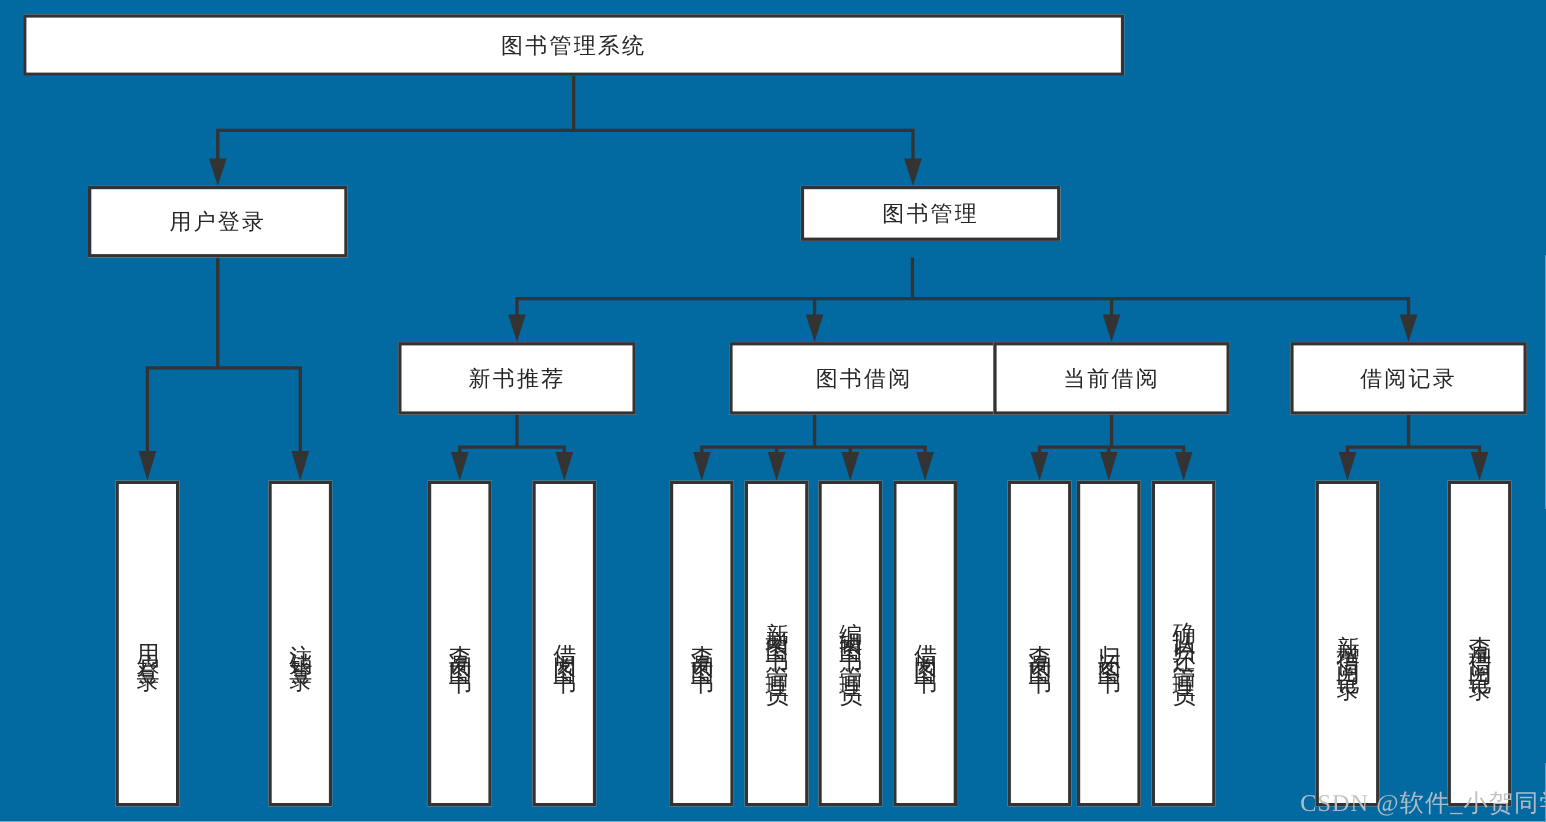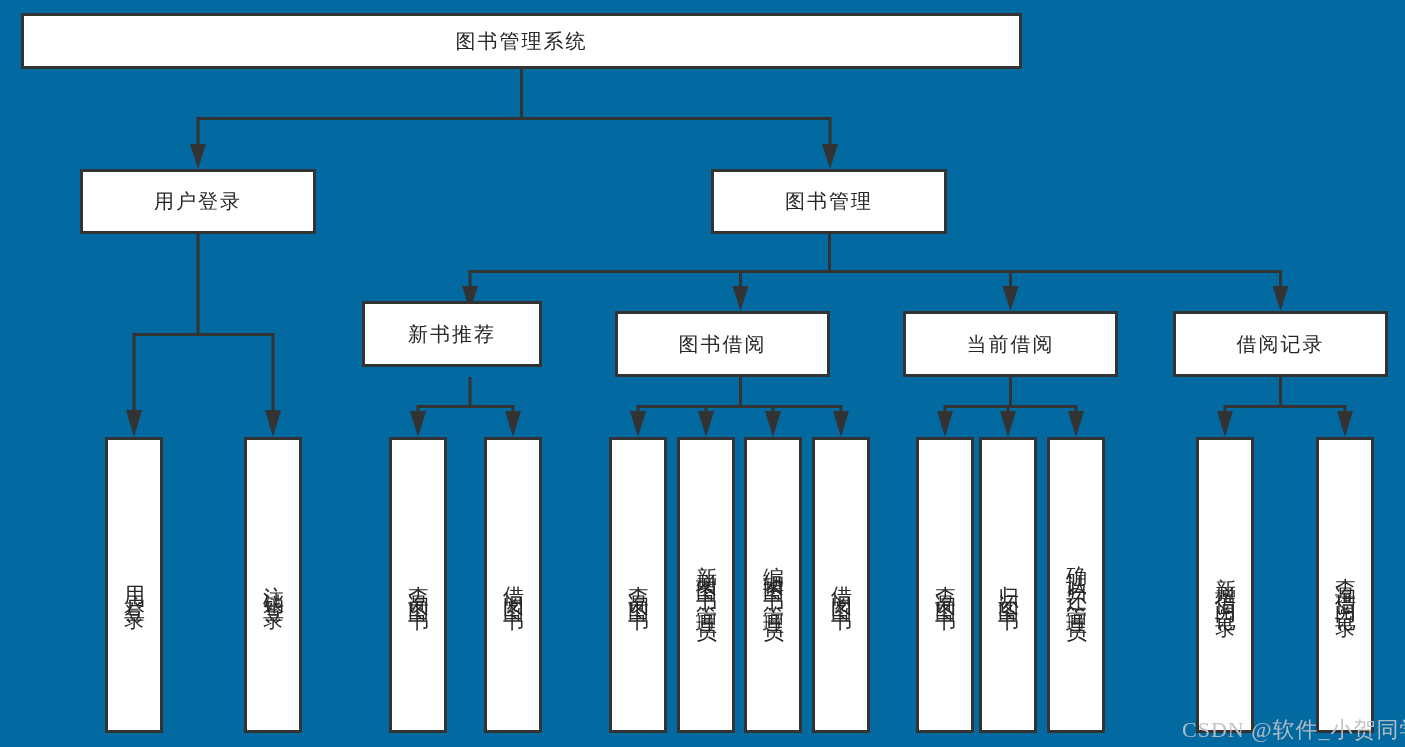--- a/index.html
+++ b/index.html
@@ -105,24 +105,24 @@
     <g stroke="#333333" stroke-width="3" fill="#333333">
       <path fill="none" d="M1280.5,377 L1280.5,406.5 M1223.5,406.5 L1346.5,406.5 M1225,405 L1225,413 M1345,405 L1345,413"></path>
       <polygon stroke="none" points="1217,411 1233,411 1225,437"></polygon>
       <polygon stroke="none" points="1337,411 1353,411 1345,437"></polygon>
     </g>
   </svg>
 
   <div class="box h" style="left:21px; top:13px; width:1001px; height:56px;">图书管理系统</div>
 
   <div class="box h" style="left:80px; top:169px; width:236px; height:65px;">用户登录</div>
-  <div class="box h" style="left:711px; top:169px; width:236px; height:65px;">图书管理</div>
+  <div class="box h" style="left:728px; top:169px; width:236px; height:50px;">图书管理</div>
 
-  <div class="box h" style="left:362px; top:301px; width:180px; height:66px;">新书推荐</div>
-  <div class="box h" style="left:615px; top:311px; width:215px; height:66px;">图书借阅</div>
+  <div class="box h" style="left:362px; top:311px; width:216px; height:66px;">新书推荐</div>
+  <div class="box h" style="left:663px; top:311px; width:245px; height:66px;">图书借阅</div>
   <div class="box h" style="left:903px; top:311px; width:215px; height:66px;text-align:right;">当前借阅</div>
   <div class="box h" style="left:1173px; top:311px; width:215px; height:66px;">借阅记录</div>
 
   <div class="box v" style="left:105px; top:437px; width:58px; height:296px;">
     <span class="vtext">用户登录</span>
   </div>
   <div class="box v" style="left:244px; top:437px; width:58px; height:296px;">
     <span class="vtext">注销登录</span>
   </div>
 

